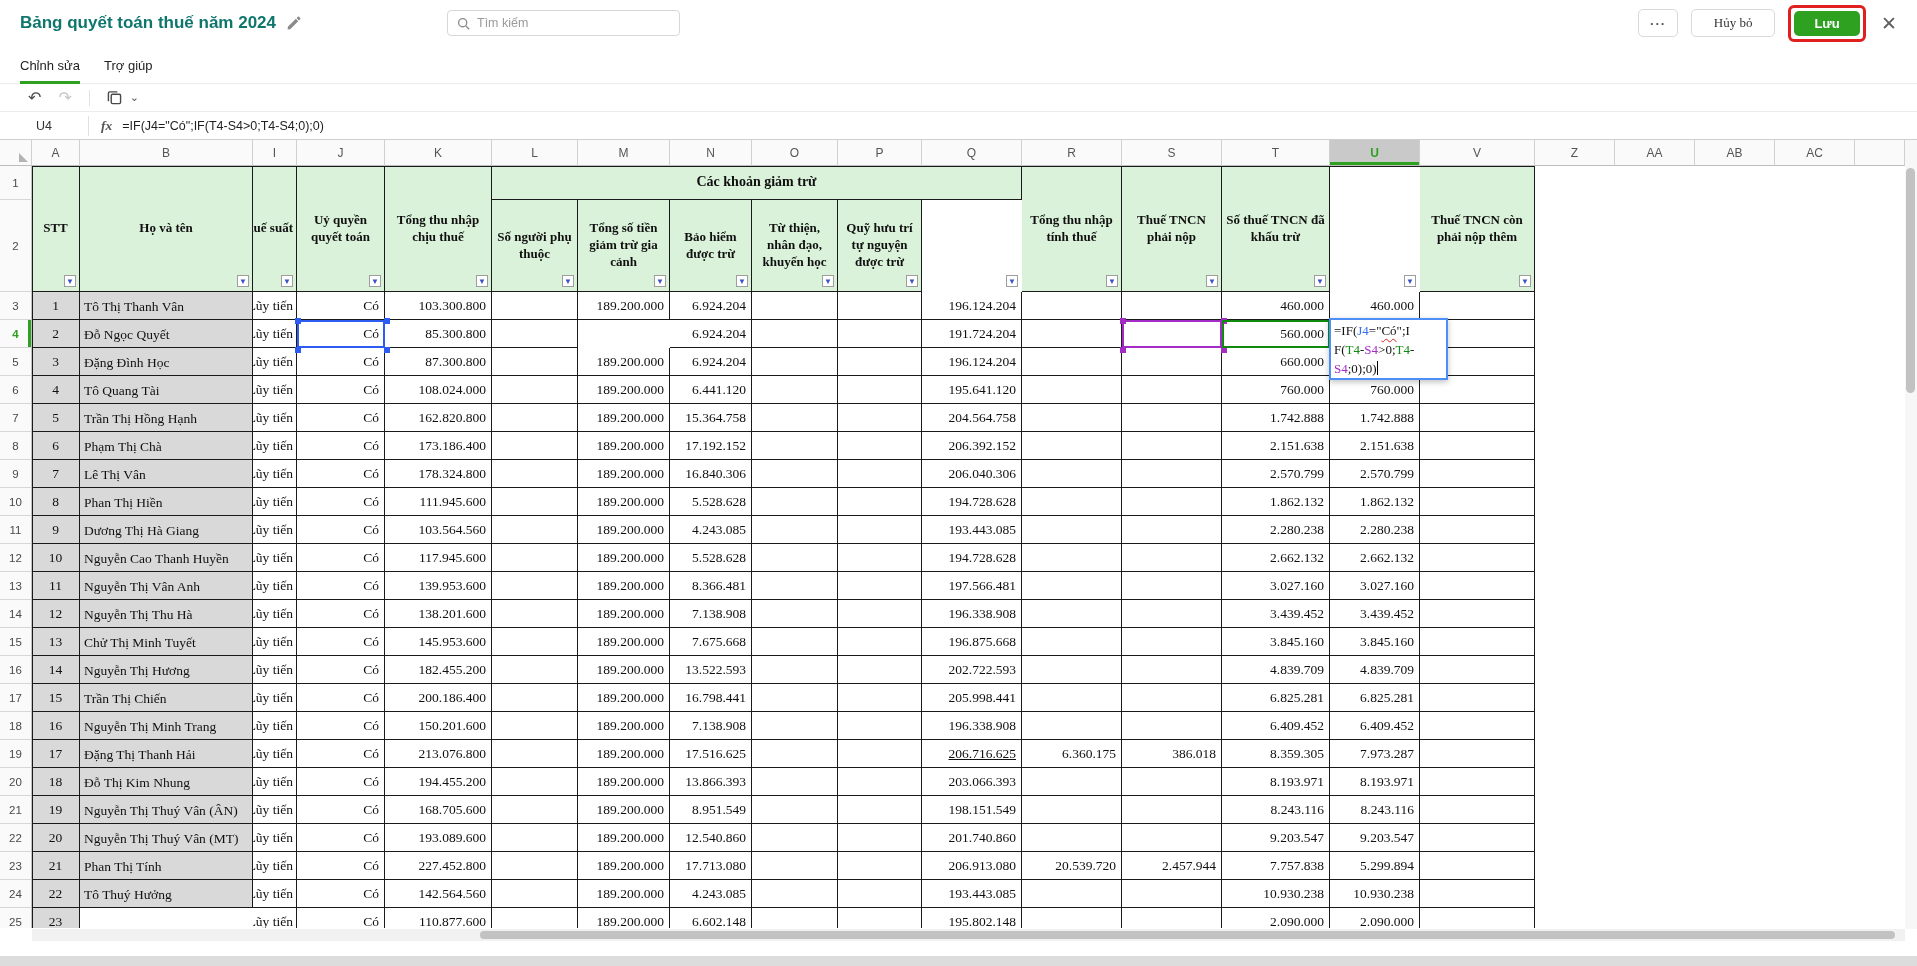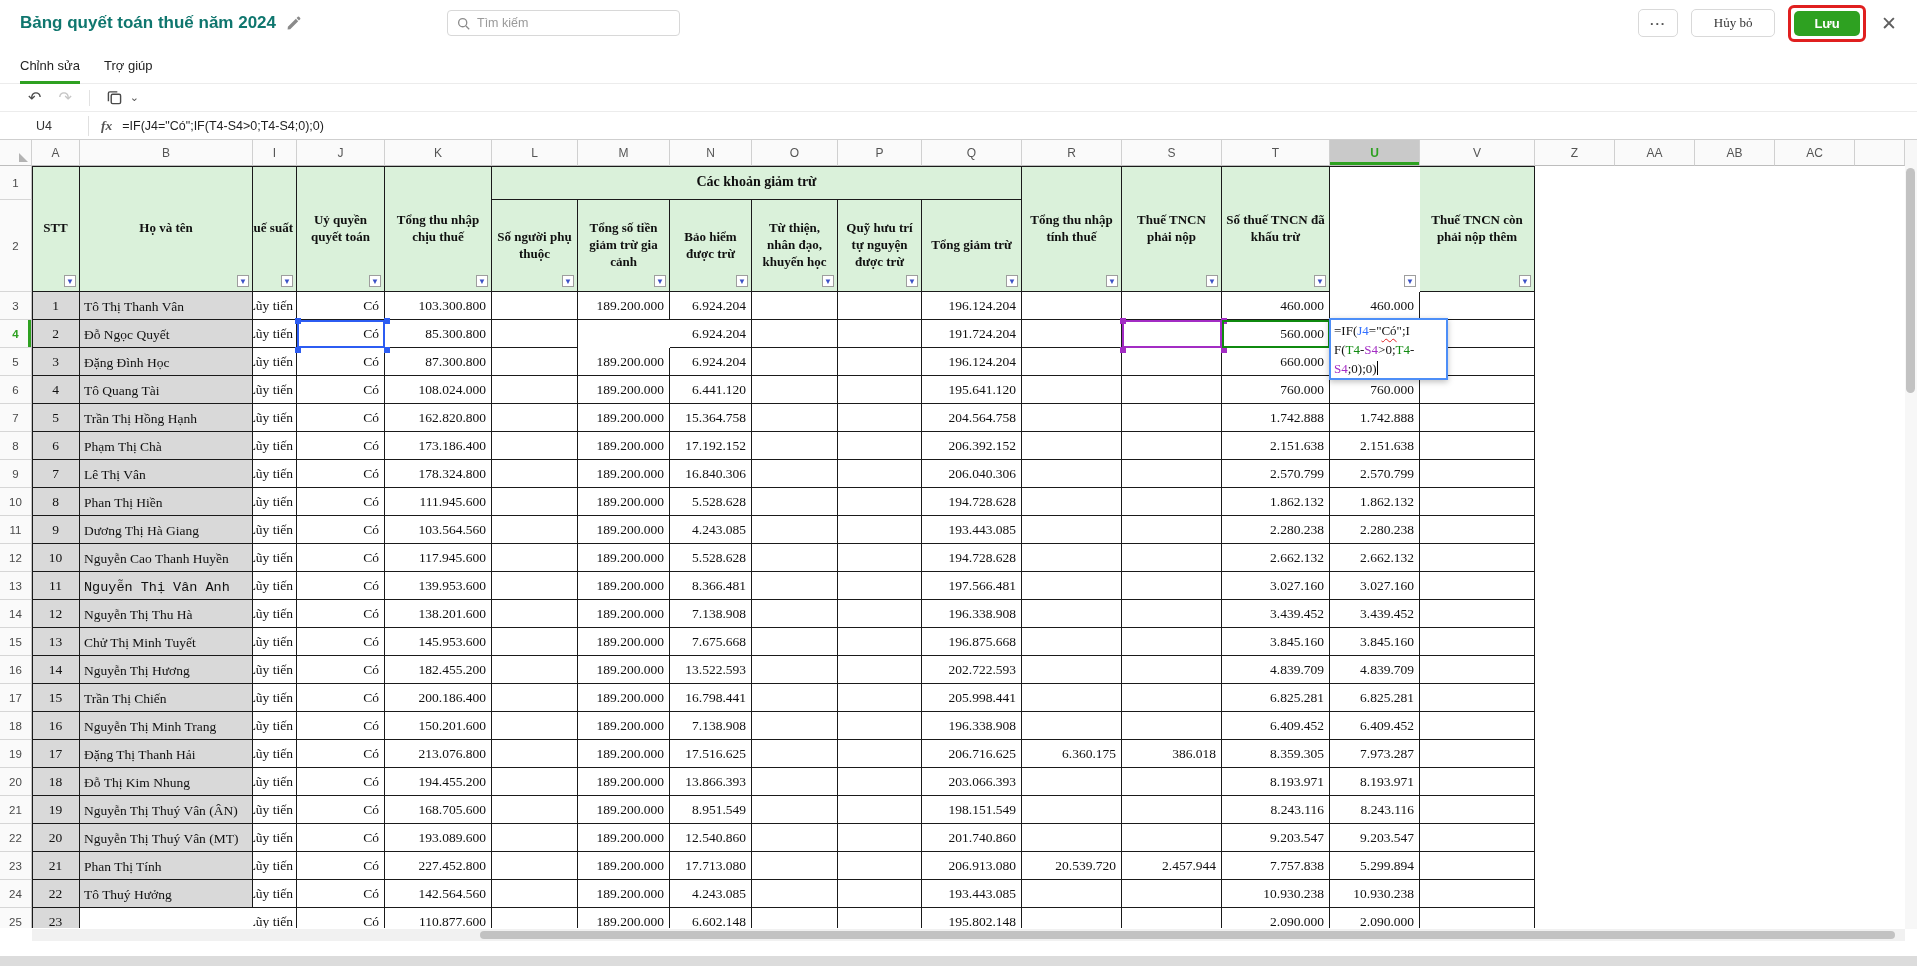--- a/index.html
+++ b/index.html
@@ -193,21 +193,20 @@
       <div class="abs hc" style="left: 80px; top: 166px; width: 173px; height: 126px;">Họ và tên</div>
       <div class="abs hc clip" style="left: 253px; top: 166px; width: 44px; height: 126px;">Thuế suất</div>
       <div class="abs hc" style="left: 297px; top: 166px; width: 88px; height: 126px;">Uỷ quyền quyết toán</div>
       <div class="abs hc" style="left: 385px; top: 166px; width: 107px; height: 126px;">Tổng thu nhập chịu thuế</div>
       <div class="abs hc group" style="left: 492px; top: 166px; width: 530px; height: 34px;">Các khoản giảm trừ</div>
       <div class="abs hc" style="left: 492px; top: 200px; width: 86px; height: 92px;">Số người phụ thuộc</div>
       <div class="abs hc" style="left: 578px; top: 200px; width: 92px; height: 92px;">Tổng số tiền giảm trừ gia cảnh</div>
       <div class="abs hc" style="left: 670px; top: 200px; width: 82px; height: 92px;">Bảo hiểm được trừ</div>
       <div class="abs hc" style="left: 752px; top: 200px; width: 86px; height: 92px;">Từ thiện, nhân đạo, khuyến học</div>
       <div class="abs hc" style="left: 838px; top: 200px; width: 84px; height: 92px;">Quỹ hưu trí tự nguyện được trừ</div>
-      <div class="abs hc" style="left: 922px; top: 200px; width: 100px; height: 92px;">Tổng giảm trừ</div>
       <div class="abs hc" style="left: 1022px; top: 166px; width: 100px; height: 126px;">Tổng thu nhập tính thuế</div>
       <div class="abs hc" style="left: 1122px; top: 166px; width: 100px; height: 126px;">Thuế TNCN phải nộp</div>
       <div class="abs hc" style="left: 1222px; top: 166px; width: 108px; height: 126px;">Số thuế TNCN đã khấu trừ</div>
       <div class="abs hc" style="left: 1420px; top: 166px; width: 115px; height: 126px;">Thuế TNCN còn phải nộp thêm</div>
       <div class="abs fa" style="left: 64px; top: 275px; width: 12px; height: 12px;">▼</div>
       <div class="abs fa" style="left: 237px; top: 275px; width: 12px; height: 12px;">▼</div>
       <div class="abs fa" style="left: 281px; top: 275px; width: 12px; height: 12px;">▼</div>
       <div class="abs fa" style="left: 369px; top: 275px; width: 12px; height: 12px;">▼</div>
       <div class="abs fa" style="left: 476px; top: 275px; width: 12px; height: 12px;">▼</div>
       <div class="abs fa" style="left: 562px; top: 275px; width: 12px; height: 12px;">▼</div>
@@ -375,21 +374,21 @@
       <div class="abs dc num" style="left: 670px; top: 544px; width: 82px; height: 28px;">5.528.628</div>
       <div class="abs dc num" style="left: 752px; top: 544px; width: 86px; height: 28px;"></div>
       <div class="abs dc num" style="left: 838px; top: 544px; width: 84px; height: 28px;"></div>
       <div class="abs dc num" style="left: 922px; top: 544px; width: 100px; height: 28px;">194.728.628</div>
       <div class="abs dc num" style="left: 1022px; top: 544px; width: 100px; height: 28px;"></div>
       <div class="abs dc num" style="left: 1122px; top: 544px; width: 100px; height: 28px;"></div>
       <div class="abs dc num" style="left: 1222px; top: 544px; width: 108px; height: 28px;">2.662.132</div>
       <div class="abs dc num" style="left: 1330px; top: 544px; width: 90px; height: 28px;">2.662.132</div>
       <div class="abs dc num" style="left: 1420px; top: 544px; width: 115px; height: 28px;"></div>
       <div class="abs dc gray ctr" style="left: 32px; top: 572px; width: 48px; height: 28px;">11</div>
-      <div class="abs dc gray name" style="left: 80px; top: 572px; width: 173px; height: 28px; font-family: Liberation Mono, monospace;">Nguyễn Thị Vân Anh</div>
+      <div class="abs dc gray name" style="left: 80px; top: 572px; width: 173px; height: 28px;">Nguyễn Thị Vân Anh</div>
       <div class="abs dc clip" style="left: 253px; top: 572px; width: 44px; height: 28px;">Lũy tiến</div>
       <div class="abs dc num" style="left: 297px; top: 572px; width: 88px; height: 28px;">Có</div>
       <div class="abs dc num" style="left: 385px; top: 572px; width: 107px; height: 28px;">139.953.600</div>
       <div class="abs dc num" style="left: 492px; top: 572px; width: 86px; height: 28px;"></div>
       <div class="abs dc num" style="left: 578px; top: 572px; width: 92px; height: 28px;">189.200.000</div>
       <div class="abs dc num" style="left: 670px; top: 572px; width: 82px; height: 28px;">8.366.481</div>
       <div class="abs dc num" style="left: 752px; top: 572px; width: 86px; height: 28px;"></div>
       <div class="abs dc num" style="left: 838px; top: 572px; width: 84px; height: 28px;"></div>
       <div class="abs dc num" style="left: 922px; top: 572px; width: 100px; height: 28px;">197.566.481</div>
       <div class="abs dc num" style="left: 1022px; top: 572px; width: 100px; height: 28px;"></div>
@@ -480,21 +479,21 @@
       <div class="abs dc gray ctr" style="left: 32px; top: 740px; width: 48px; height: 28px;">17</div>
       <div class="abs dc gray name" style="left: 80px; top: 740px; width: 173px; height: 28px;">Đặng Thị Thanh Hải</div>
       <div class="abs dc clip" style="left: 253px; top: 740px; width: 44px; height: 28px;">Lũy tiến</div>
       <div class="abs dc num" style="left: 297px; top: 740px; width: 88px; height: 28px;">Có</div>
       <div class="abs dc num" style="left: 385px; top: 740px; width: 107px; height: 28px;">213.076.800</div>
       <div class="abs dc num" style="left: 492px; top: 740px; width: 86px; height: 28px;"></div>
       <div class="abs dc num" style="left: 578px; top: 740px; width: 92px; height: 28px;">189.200.000</div>
       <div class="abs dc num" style="left: 670px; top: 740px; width: 82px; height: 28px;">17.516.625</div>
       <div class="abs dc num" style="left: 752px; top: 740px; width: 86px; height: 28px;"></div>
       <div class="abs dc num" style="left: 838px; top: 740px; width: 84px; height: 28px;"></div>
-      <div class="abs dc num" style="left: 922px; top: 740px; width: 100px; height: 28px;">206.716.625</div>
+      <div class="abs dc num" style="left: 922px; top: 740px; width: 100px; height: 28px; text-decoration: underline;">206.716.625</div>
       <div class="abs dc num" style="left: 1022px; top: 740px; width: 100px; height: 28px;">6.360.175</div>
       <div class="abs dc num" style="left: 1122px; top: 740px; width: 100px; height: 28px;">386.018</div>
       <div class="abs dc num" style="left: 1222px; top: 740px; width: 108px; height: 28px;">8.359.305</div>
       <div class="abs dc num" style="left: 1330px; top: 740px; width: 90px; height: 28px;">7.973.287</div>
       <div class="abs dc num" style="left: 1420px; top: 740px; width: 115px; height: 28px;"></div>
       <div class="abs dc gray ctr" style="left: 32px; top: 768px; width: 48px; height: 28px;">18</div>
       <div class="abs dc gray name" style="left: 80px; top: 768px; width: 173px; height: 28px;">Đỗ Thị Kim Nhung</div>
       <div class="abs dc clip" style="left: 253px; top: 768px; width: 44px; height: 28px;">Lũy tiến</div>
       <div class="abs dc num" style="left: 297px; top: 768px; width: 88px; height: 28px;">Có</div>
       <div class="abs dc num" style="left: 385px; top: 768px; width: 107px; height: 28px;">194.455.200</div>

